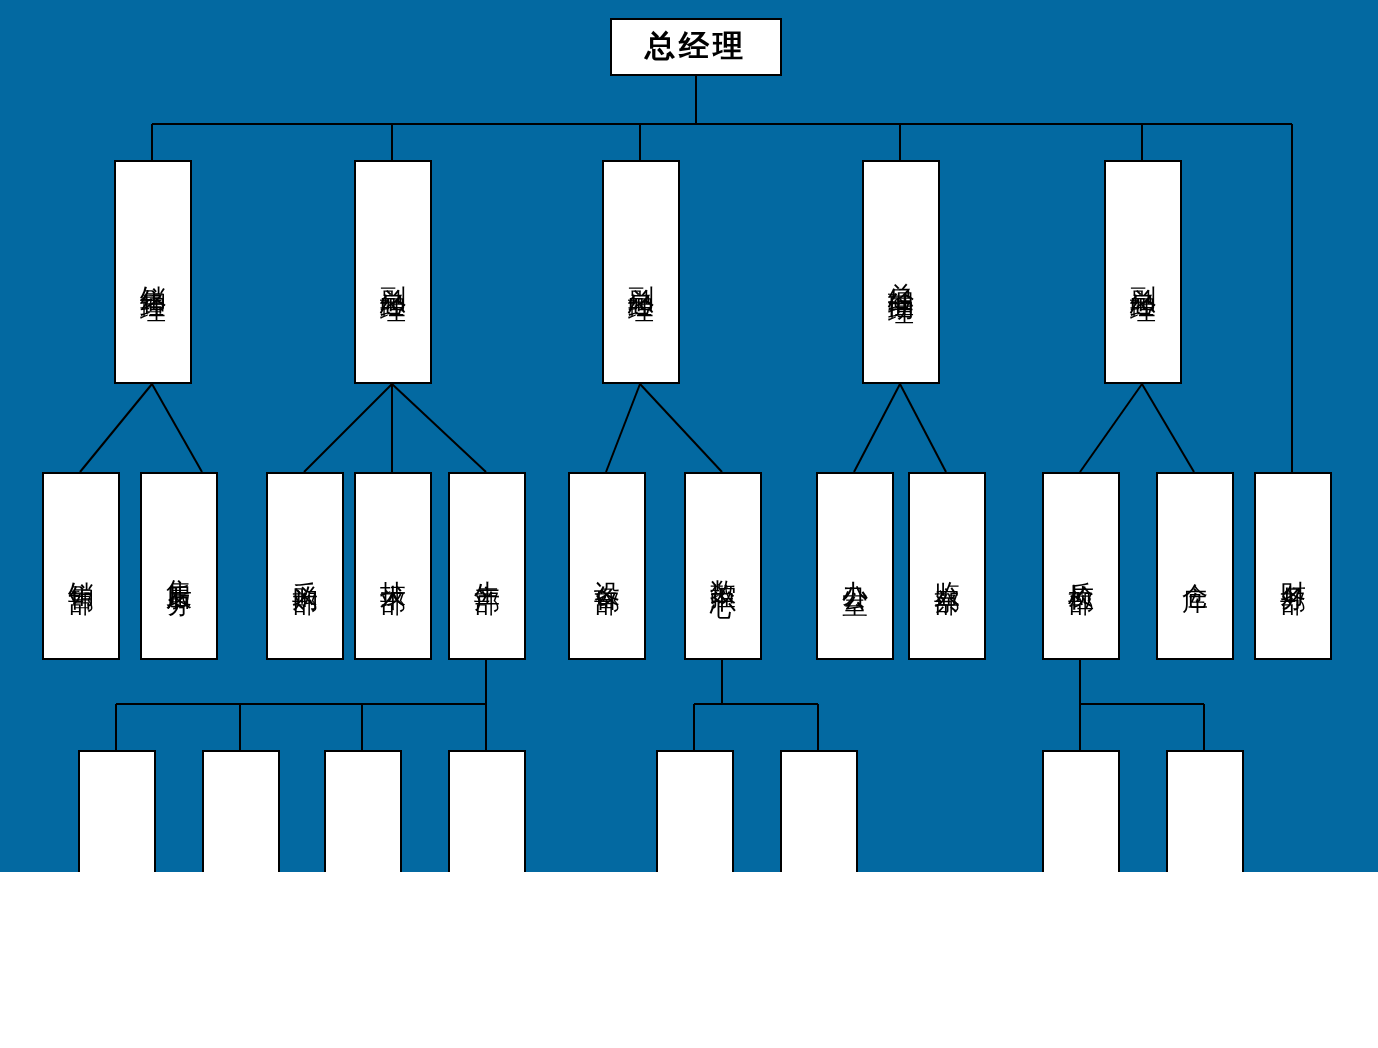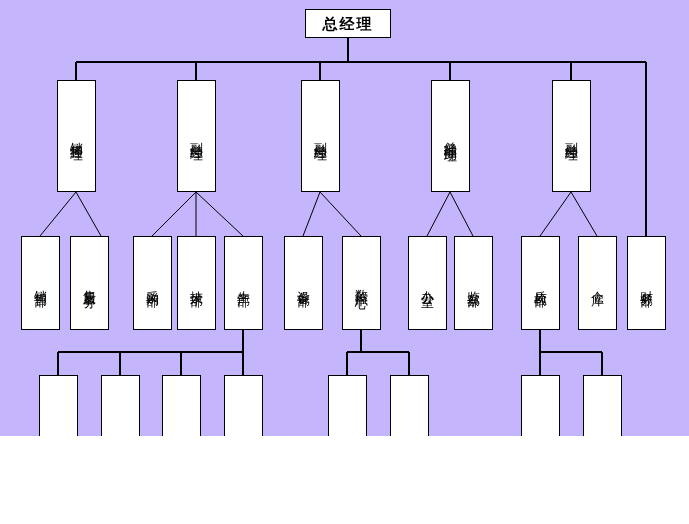--- a/index.html
+++ b/index.html
@@ -8,21 +8,21 @@
     padding: 0;
     background: #ffffff;
   }
   body {
     font-family: "Liberation Sans", "DejaVu Sans", sans-serif;
   }
   #chart-root {
     position: relative;
     width: 689px;
     height: 436px;
-    background: #c4b5fd;
+    background: #0369a1;
     overflow: hidden;
   }
   #svg-links {
     position: absolute;
     left: 0;
     top: 0;
     width: 689px;
     height: 524px;
     pointer-events: none;
   }

